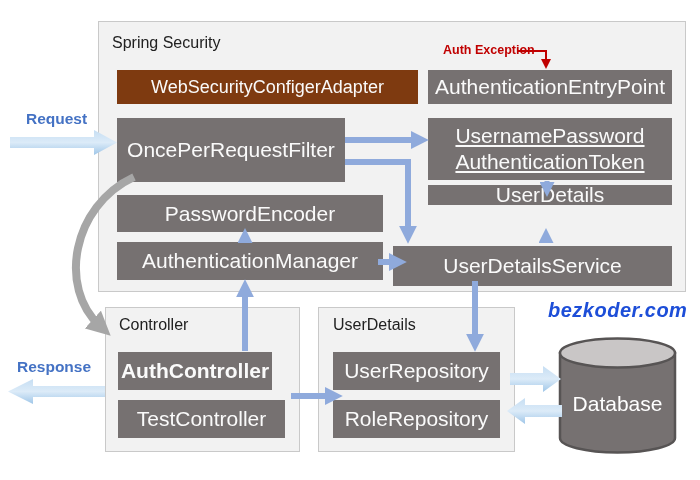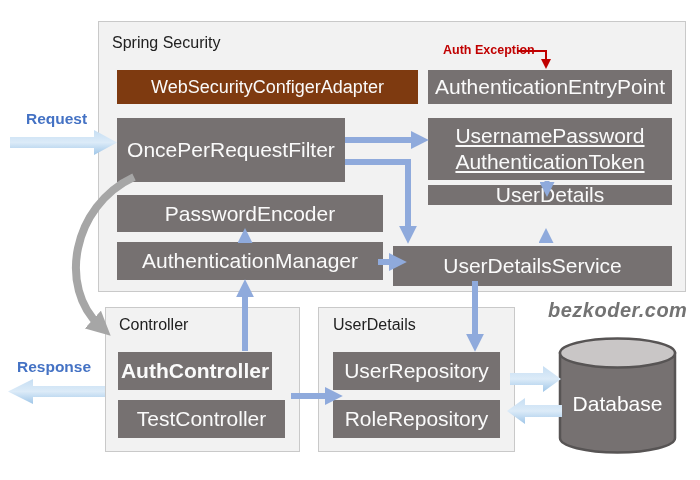--- a/index.html
+++ b/index.html
@@ -22,21 +22,21 @@
   .box .l{display:block;line-height:26px;}
   .twolines{flex-direction:column;line-height:26px;}
   #arrows{position:absolute;left:0;top:0;z-index:3;pointer-events:none;}
   .flow-label{
     position:absolute;font-weight:bold;font-size:15.5px;color:#4472C4;z-index:4;white-space:nowrap;
   }
   .exception-label{
     position:absolute;font-weight:bold;font-size:12.5px;color:#C00000;z-index:4;white-space:nowrap;
   }
   .watermark{
-    position:absolute;font-style:italic;font-weight:bold;font-size:20px;color:#737373;
+    position:absolute;font-style:italic;font-weight:bold;font-size:20px;color:#1d4ed8;
     z-index:4;letter-spacing:0.5px;white-space:nowrap;
   }
   .db-label{
     position:absolute;left:560px;top:392px;width:115px;text-align:center;
     color:#FFFFFF;font-size:21px;z-index:4;
   }
 </style>
 </head>
 <body>
 

